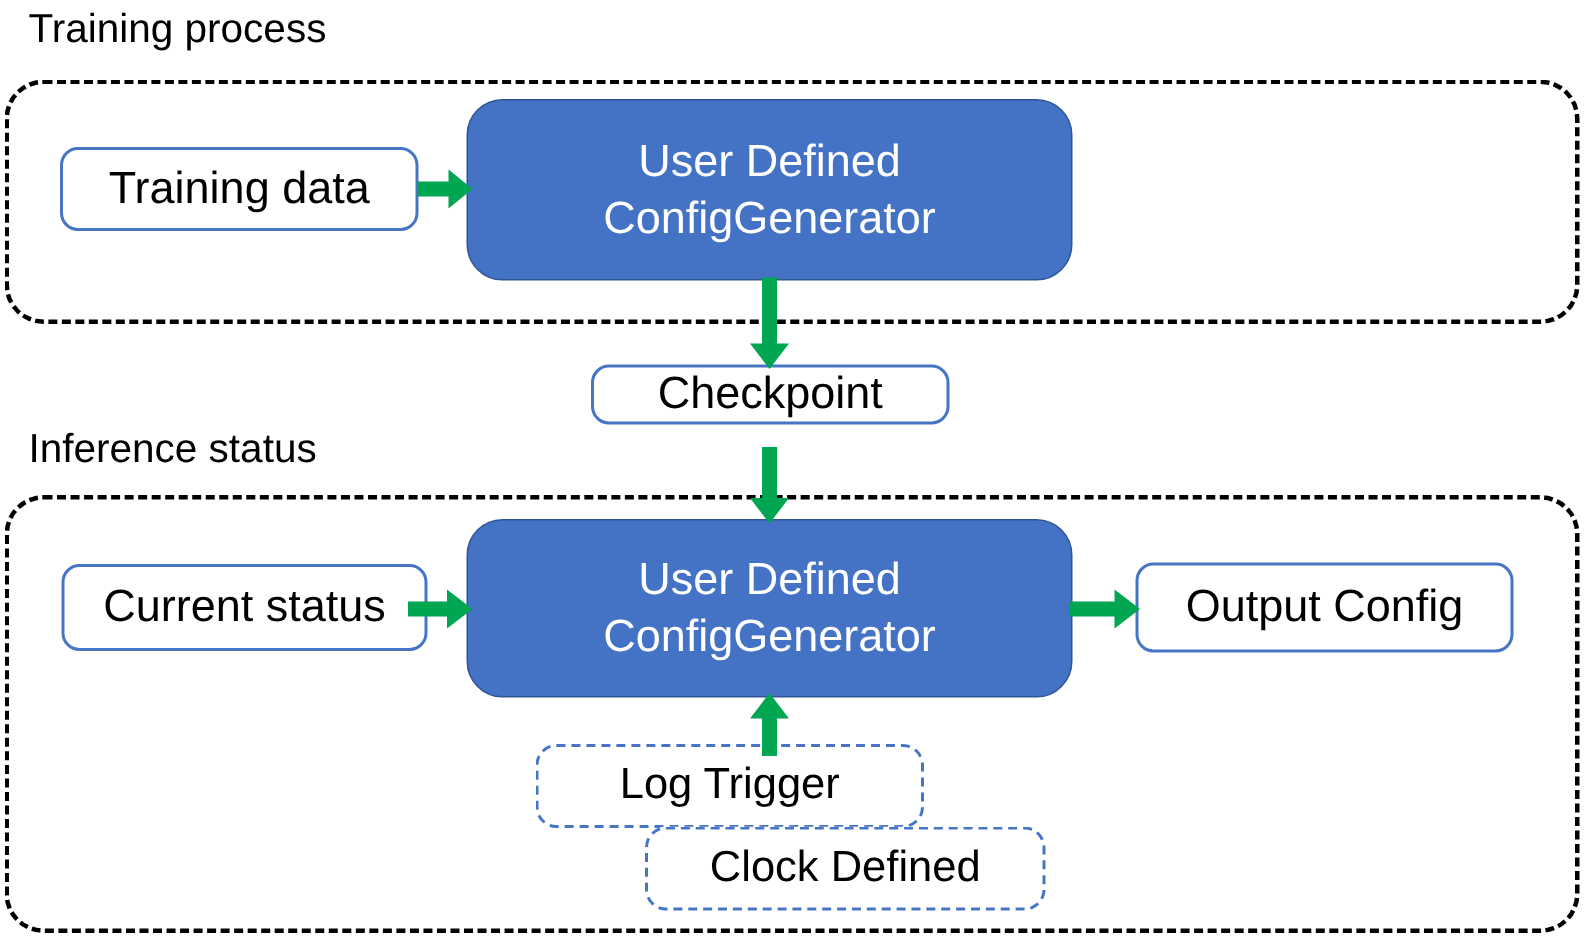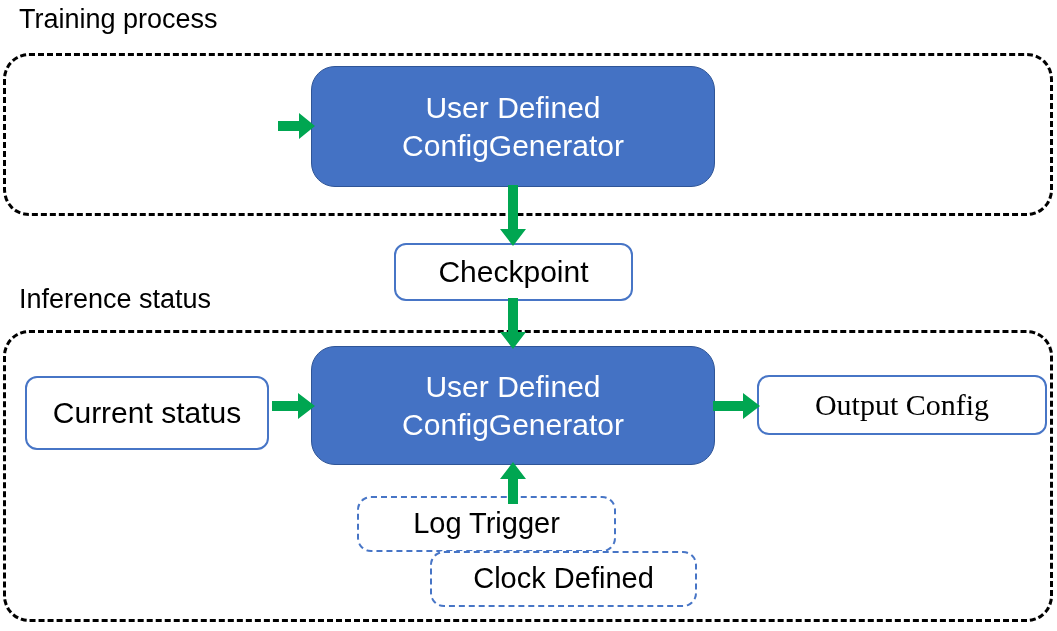--- a/index.html
+++ b/index.html
@@ -54,23 +54,23 @@
     display: flex;
     align-items: center;
     justify-content: center;
     color: #000000;
     font-size: 30px;
     line-height: 1.15;
     text-align: center;
     white-space: nowrap;
   }
   #node-training-data  { left: 40px;  top: 98px;  width: 239px; height: 56px; }
-  #node-checkpoint     { left: 394px; top: 243px; width: 239px; height: 58px; }
-  #node-current-status { left: 25px;  top: 376px; width: 244px; height: 74px; }
-  #node-output-config  { left: 757px; top: 375px; width: 290px; height: 60px; font-family: Liberation Serif, serif; }
+  #node-checkpoint     { left: 394px; top: 243px; width: 239px; height: 40px; }
+  #node-current-status { left: 41px;  top: 376px; width: 244px; height: 58px; }
+  #node-output-config  { left: 757px; top: 375px; width: 252px; height: 60px; }
 
   
   .node-dashed {
     position: absolute;
     box-sizing: border-box;
     background: #ffffff;
     border: 2.4px dashed #4775C6;
     border-radius: 14px;
     display: flex;
     align-items: center;
@@ -121,20 +121,21 @@
 </style>
 </head>
 <body>
 
 <div id="canvas">
 
   <div class="section-label" id="label-training">Training process</div>
 
   <div class="process-container" id="container-training"></div>
 
+  <div class="node-white" id="node-training-data">Training data</div>
 
   <div class="node-blue" id="node-generator-training">
     <span>User Defined</span>
     <span>ConfigGenerator</span>
   </div>
 
   <div class="node-white" id="node-checkpoint">Checkpoint</div>
 
   <div class="section-label" id="label-inference">Inference status</div>
 

